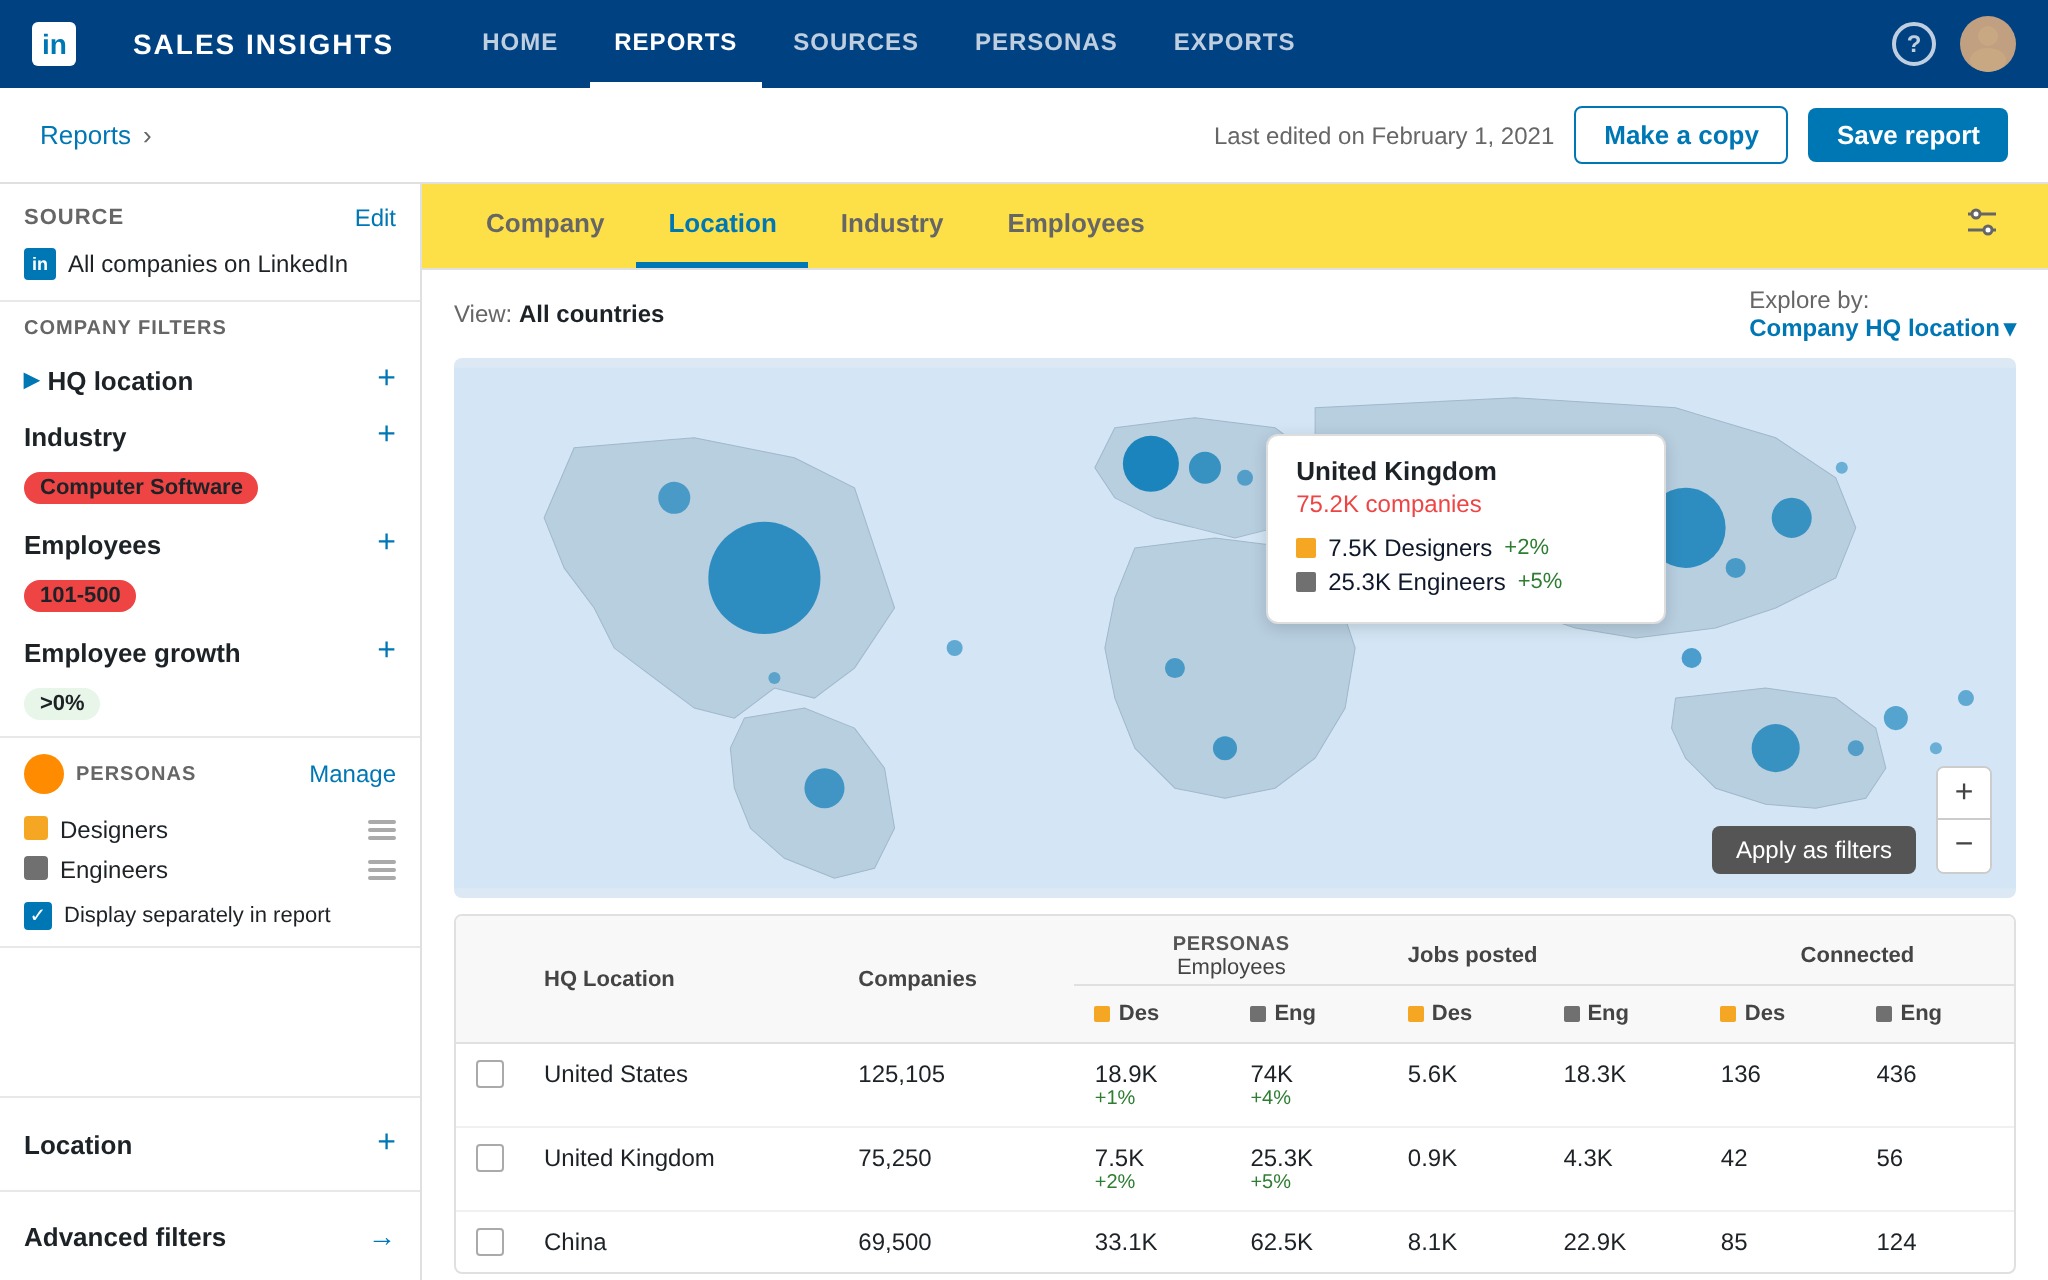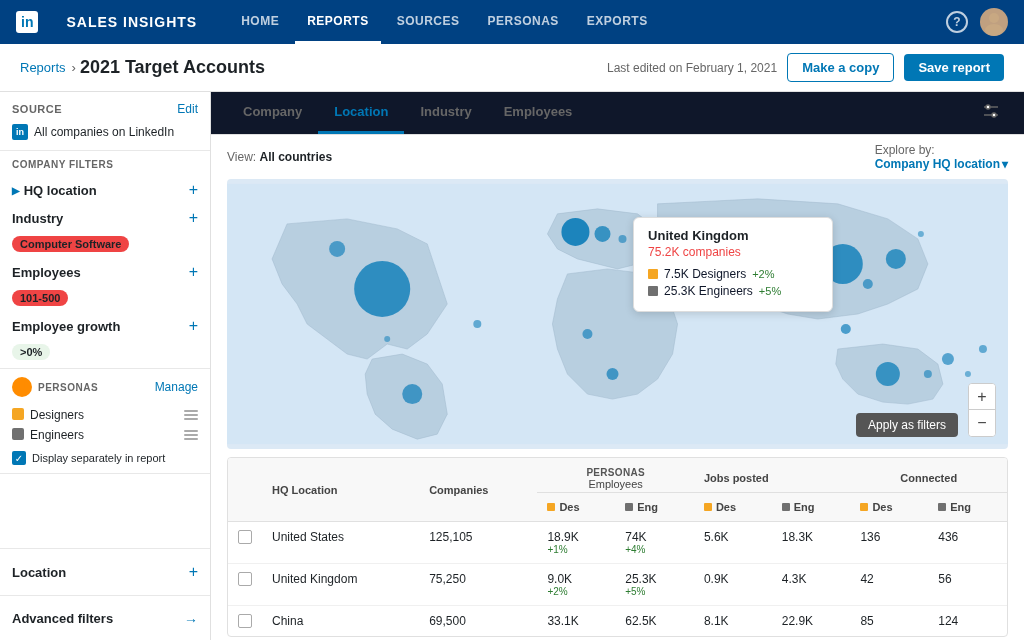--- a/index.html
+++ b/index.html
@@ -339,21 +339,21 @@
       overflow-y: auto;
       background: white;
     }
 
     
     .content-tabs {
       display: flex;
       align-items: center;
       border-bottom: 1px solid #e0e0e0;
       padding: 0 16px;
-      background: #0f172a;
+      background: #fde047;
       justify-content: space-between;
     }
     .tabs-left {
       display: flex;
     }
     .tab {
       padding: 12px 16px;
       font-size: 13px;
       font-weight: 600;
       color: #666;
@@ -581,21 +581,20 @@
       </svg>
     </div>
   </div>
 </nav>
 
 <div class="sub-header">
   <div class="breadcrumb">
     <span>Reports</span>
     <span class="breadcrumb-sep">›</span>
   </div>
-  <h1 class="page-title">2021 Target Accounts</h1>
   <div class="sub-header-right">
     <span class="last-edited">Last edited on February 1, 2021</span>
     <button class="btn-outline">Make a copy</button>
     <button class="btn-primary">Save report</button>
   </div>
 </div>
 
 <div class="main-layout">
 
   <aside class="sidebar">
@@ -896,21 +895,21 @@
               <td>136</td>
               <td>436</td>
             </tr>
             <tr>
               <td class="checkbox-cell">
                   <div class="row-checkbox"></div>
                 </td>
               <td>United Kingdom</td>
               <td>75,250</td>
               <td>
-                <div><span>9.0K</span></div>
+                <div><span>7.5K</span></div>
                 <div class="val-change">+2%</div>
               </td>
               <td>
                 <div><span>25.3K</span></div>
                 <div class="val-change">+5%</div>
               </td>
               <td>0.9K</td>
               <td>4.3K</td>
               <td>42</td>
               <td>56</td>

